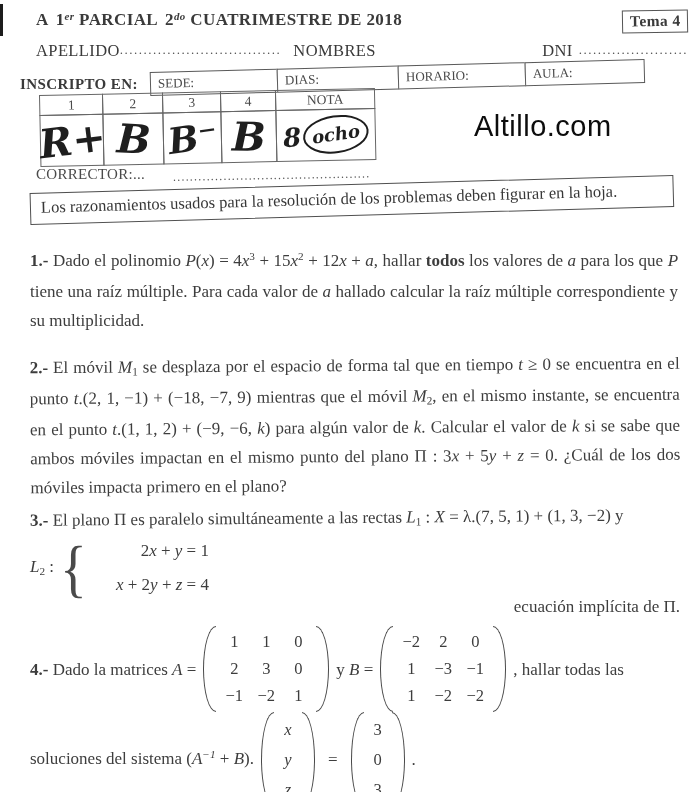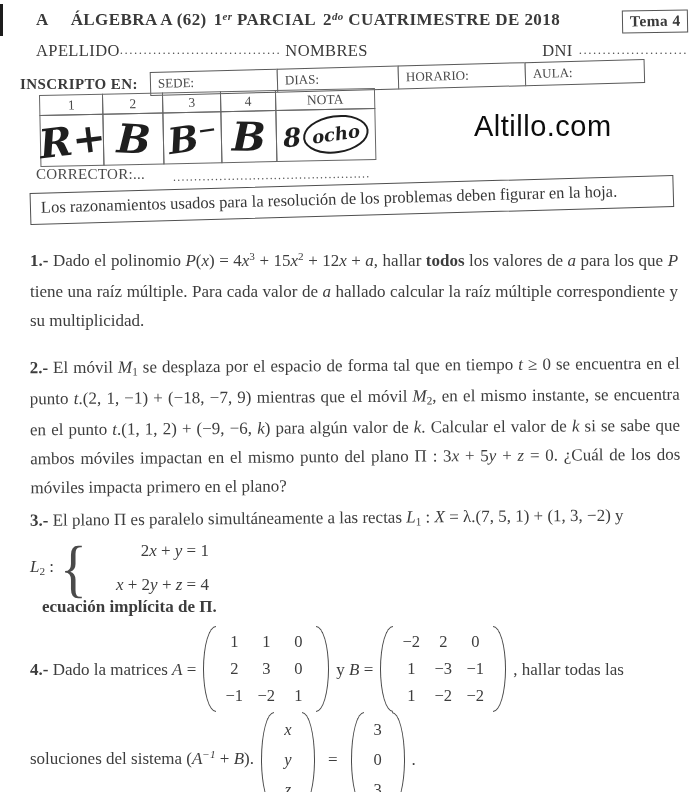--- a/index.html
+++ b/index.html
@@ -77,21 +77,21 @@
   .sub{font-size:66%;position:relative;top:.25em;}
   .isup{font-size:66%;position:relative;top:-.5em;font-style:italic;}
 
   .p1{left:30px;top:246px;width:648px;}
   .p2{left:30px;top:351px;width:650px;transform:rotate(-.4deg);}
   .p3line1{left:30px;top:503px;width:650px;transform:rotate(-.5deg);}
   .p3sys{left:30px;top:536px;width:650px;display:flex;align-items:center;text-align:right;}
   .brace{font-size:56px;font-weight:400;color:#4a4a4a;transform:scaleY(1.15);margin:0 4px 0 6px;line-height:1;}
   .eqcol{display:flex;flex-direction:column;align-items:flex-end;gap:5px;min-width:118px;}
   .p3after{margin-left:26px;}
-  .p3line3{left:42px;top:592px;width:650px;text-align:left;font-weight:bold;}
+  .p3line3{left:30px;top:592px;width:650px;text-align:right;}
 
   .p4row1{left:30px;top:626px;width:660px;display:flex;align-items:center;text-align:left;}
   .p4row2{left:30px;top:712px;width:660px;display:flex;align-items:center;text-align:left;}
   .matrix{display:flex;align-items:stretch;margin:0 7px;}
   .mbody{display:flex;flex-direction:column;justify-content:center;gap:3px;padding:4px 2px;}
   .mrow{display:flex;justify-content:center;}
   .mcell{width:32px;text-align:center;font-size:16.5px;line-height:24px;}
   .vec .mcell{width:24px;line-height:27px;}
   .vec-var .mcell{font-style:italic;}
   .paren{width:12px;border:1.6px solid #4a4a4a;}
@@ -100,30 +100,29 @@
 </style>
 </head>
 <body>
 
 <div class="page">
 
   <div class="abs edge-mark"></div>
 
   <div class="abs hdr">
     <span>A</span>
-    <span class="gap1">ÁLGEBRA A (62)</span>
     <span class="gap2"><span>1</span><span class="ssup">er</span>&nbsp;<span>PARCIAL</span></span>
     <span class="gap2"><span>2</span><span class="ssup">do</span>&nbsp;<span>CUATRIMESTRE DE 2018</span></span>
     <span class="tema-box">Tema 4</span>
   </div>
 
   <div class="abs student">
     <span class="lbl">APELLIDO</span>
     <span class="dots">..................................</span>
-    <span class="lbl" style="margin-left:4px">NOMBRES</span>
+    <span class="lbl" style="margin-left:12px">NOMBRES</span>
     <span class="dni-grp">
       <span class="lbl">DNI</span>
       <span class="dots">.......................</span>
     </span>
   </div>
 
   <div class="abs inscripto">
     <span class="insc-label">INSCRIPTO EN:</span>
     <span class="insc-boxes">
       <span class="insc-box">SEDE:</span>

